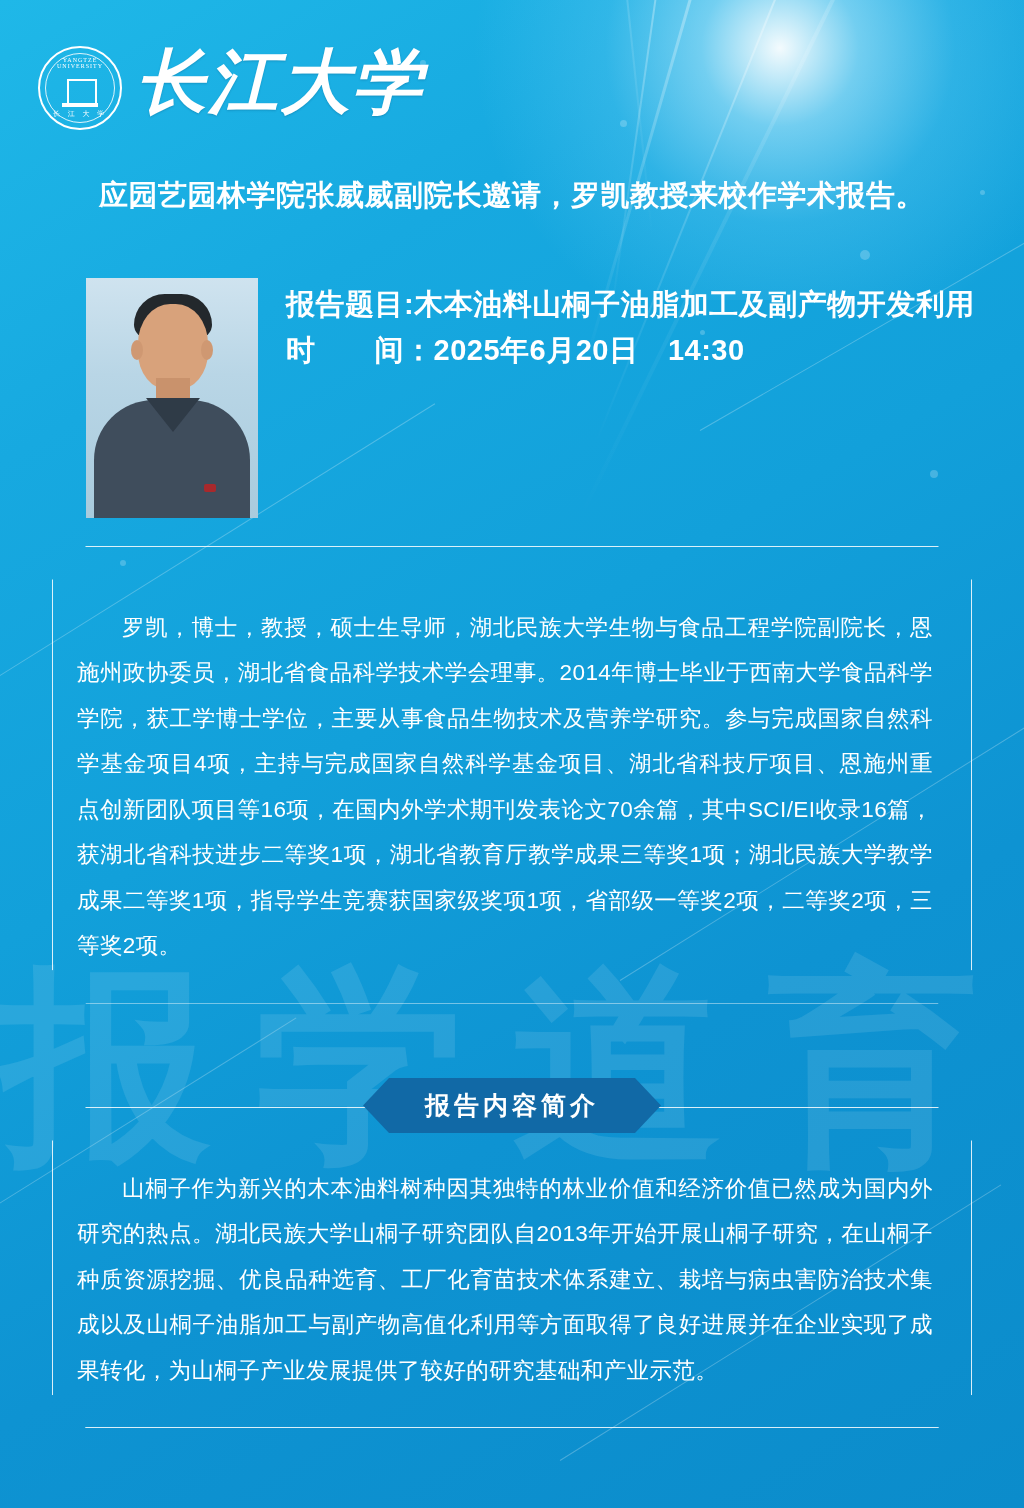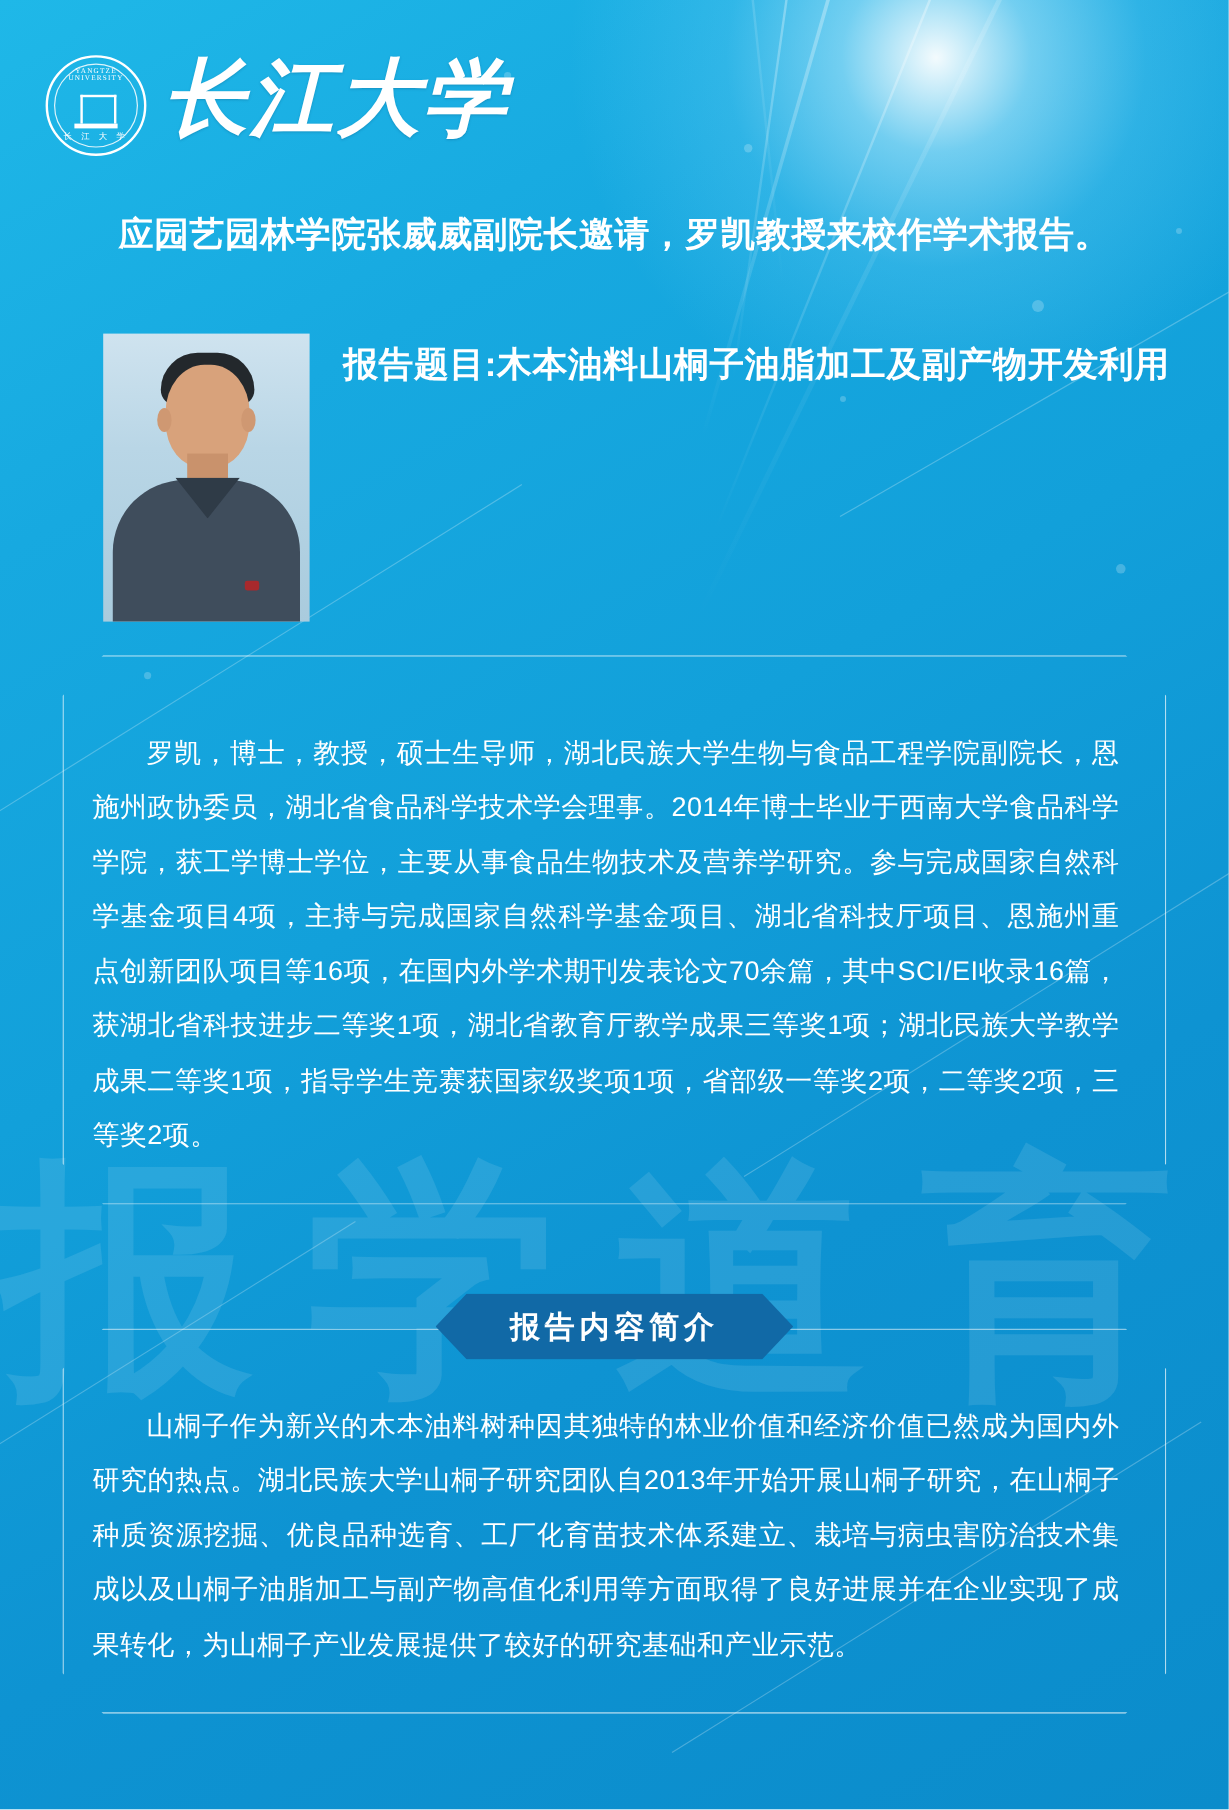--- a/index.html
+++ b/index.html
@@ -296,20 +296,21 @@
       <div class="p-head"></div>
       <div class="p-ear-l"></div>
       <div class="p-ear-r"></div>
       <div class="p-neck"></div>
       <div class="p-body"></div>
       <div class="p-collar"></div>
       <div class="p-badge"></div>
     </div>
     <div class="details">
       <div class="detail-line">报告题目:木本油料山桐子油脂加工及副产物开发利用</div>
+      <div class="detail-line">时　　间：2025年6月20日　14:30</div>
     </div>
   </div>
 
   <div class="section" style="top: 572px;">
     <div class="panel">
       <p>罗凯，博士，教授，硕士生导师，湖北民族大学生物与食品工程学院副院长，恩施州政协委员，湖北省食品科学技术学会理事。2014年博士毕业于西南大学食品科学学院，获工学博士学位，主要从事食品生物技术及营养学研究。参与完成国家自然科学基金项目4项，主持与完成国家自然科学基金项目、湖北省科技厅项目、恩施州重点创新团队项目等16项，在国内外学术期刊发表论文70余篇，其中SCI/EI收录16篇，获湖北省科技进步二等奖1项，湖北省教育厅教学成果三等奖1项；湖北民族大学教学成果二等奖1项，指导学生竞赛获国家级奖项1项，省部级一等奖2项，二等奖2项，三等奖2项。</p>
     </div>
   </div>
 
   <div class="section" style="top: 1078px;">

